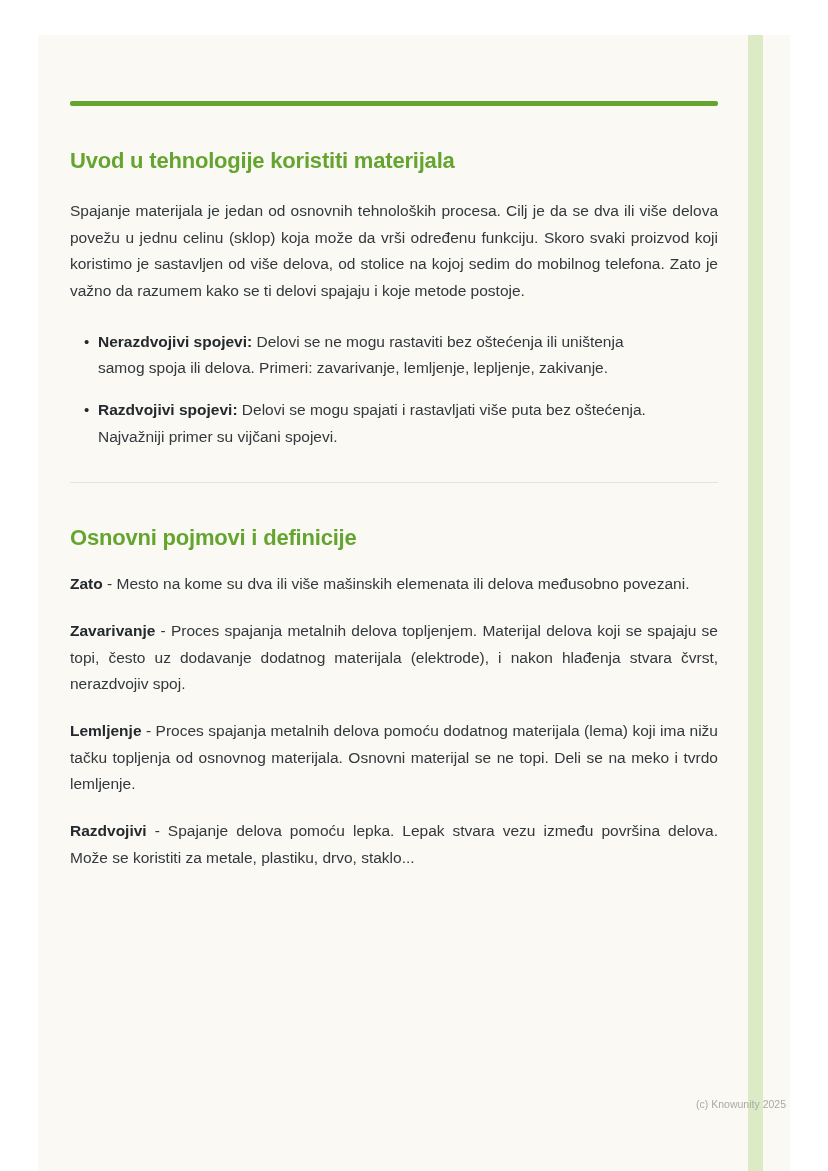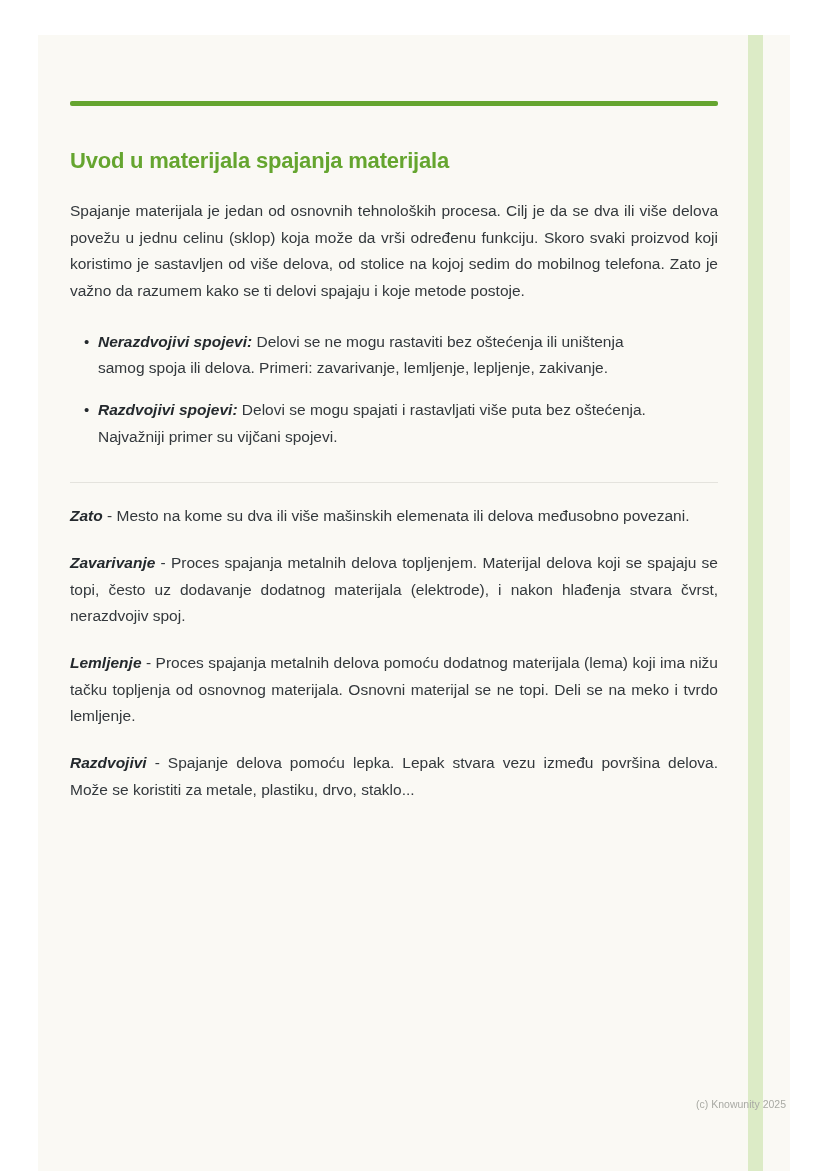--- a/index.html
+++ b/index.html
@@ -51,21 +51,20 @@
   .para {
     margin-top: 24px;
     font-size: 15.5px;
     line-height: 1.72;
     color: #33383c;
   }
   .justify { text-align: justify; }
   .para strong, .bullet-text strong {
     font-weight: 700;
     color: #24292d;
-    font-style: italic;
   }
   .bullet-list {
     list-style: none;
     margin-top: 24px;
     padding-left: 14px;
     padding-right: 58px;
   }
   .bullet-item {
     display: flex;
     align-items: flex-start;
@@ -98,37 +97,38 @@
 </style>
 </head>
 <body>
 
 <div class="page-card">
   <div class="stripe"></div>
 
   <div class="content">
     <div class="title-rule"></div>
 
-    <h2 class="section-heading">Uvod u materijala spajanja materijala</h2>
+    <h2 class="section-heading">Uvod u tehnologije koristiti materijala</h2>
 
     <p class="para justify">Spajanje materijala je jedan od osnovnih tehnoloških procesa. Cilj je da se dva ili više delova povežu u jednu celinu (sklop) koja može da vrši određenu funkciju. Skoro svaki proizvod koji koristimo je sastavljen od više delova, od stolice na kojoj sedim do mobilnog telefona. Zato je važno da razumem kako se ti delovi spajaju i koje metode postoje.</p>
 
     <ul class="bullet-list">
       <li class="bullet-item">
         <span class="bullet-dot">•</span>
         <span class="bullet-text"><strong>Nerazdvojivi spojevi:</strong><span> Delovi se ne mogu rastaviti bez oštećenja ili uništenja samog spoja ili delova. Primeri: zavarivanje, lemljenje, lepljenje, zakivanje.</span></span>
       </li>
       <li class="bullet-item">
         <span class="bullet-dot">•</span>
         <span class="bullet-text"><strong>Razdvojivi spojevi:</strong><span> Delovi se mogu spajati i rastavljati više puta bez oštećenja. Najvažniji primer su vijčani spojevi.</span></span>
       </li>
     </ul>
 
     <hr class="section-divider">
 
+    <h2 class="section-heading">Osnovni pojmovi i definicije</h2>
 
     <p class="para justify def-para"><strong>Zato</strong><span> - Mesto na kome su dva ili više mašinskih elemenata ili delova međusobno povezani.</span></p>
 
     <p class="para justify def-para"><strong>Zavarivanje</strong><span> - Proces spajanja metalnih delova topljenjem. Materijal delova koji se spajaju se topi, često uz dodavanje dodatnog materijala (elektrode), i nakon hlađenja stvara čvrst, nerazdvojiv spoj.</span></p>
 
     <p class="para justify def-para"><strong>Lemljenje</strong><span> - Proces spajanja metalnih delova pomoću dodatnog materijala (lema) koji ima nižu tačku topljenja od osnovnog materijala. Osnovni materijal se ne topi. Deli se na meko i tvrdo lemljenje.</span></p>
 
     <p class="para justify def-para"><strong>Razdvojivi</strong><span> - Spajanje delova pomoću lepka. Lepak stvara vezu između površina delova. Može se koristiti za metale, plastiku, drvo, staklo...</span></p>
 
   </div>

